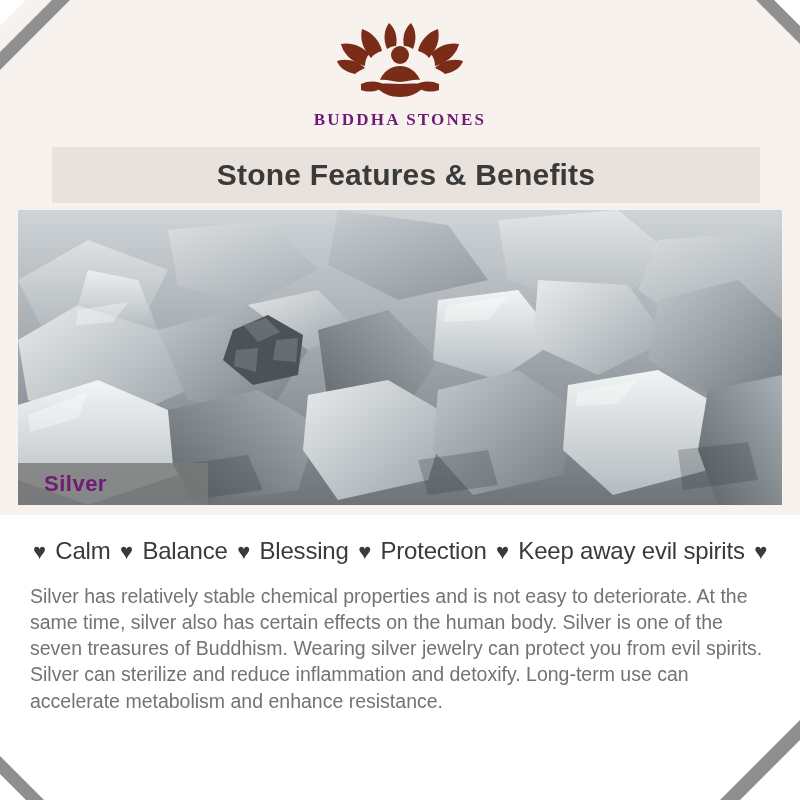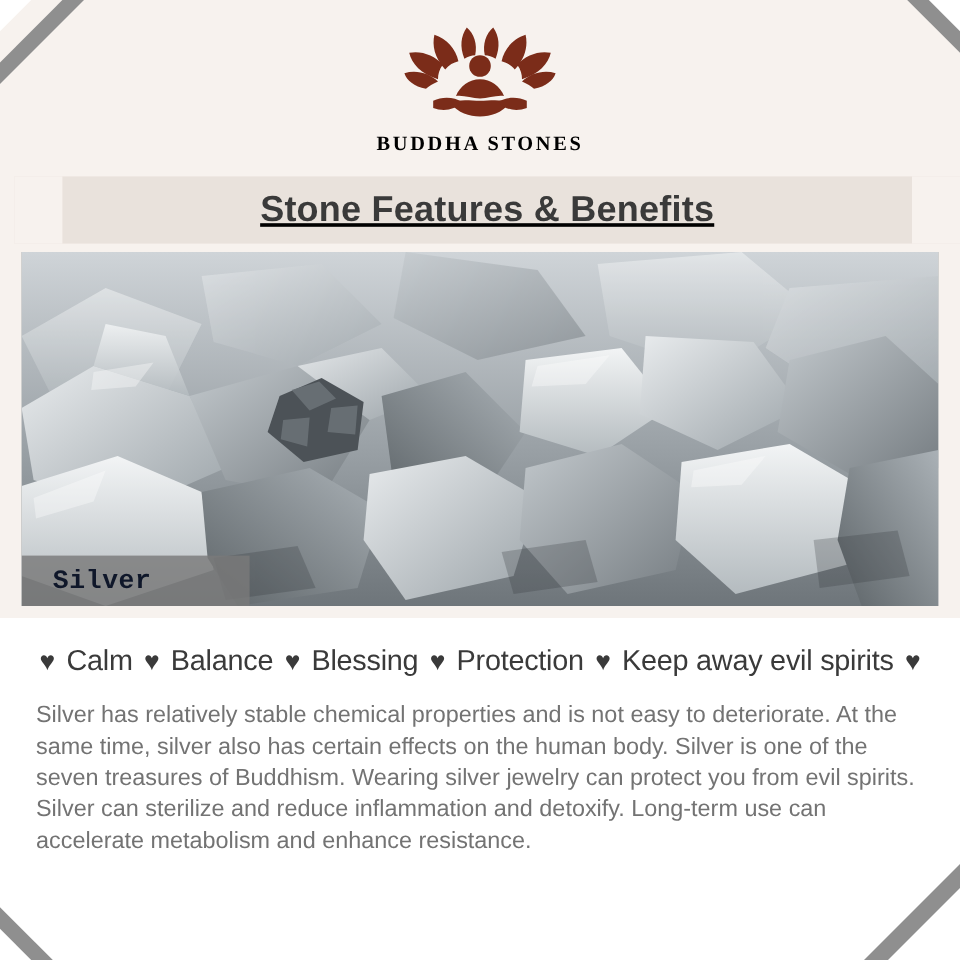--- a/index.html
+++ b/index.html
@@ -104,36 +104,35 @@
   }
   .logo-mark {
     width: 130px;
     height: 86px;
     display: block;
   }
   .brand-name {
     margin-top: 2px;
     font-size: 17px;
     letter-spacing: 2.2px;
-    color: #000000;
+    color: #701a75;
     font-family: "Liberation Serif", serif;
     font-weight: bold;
   }
 
   
   .title-band {
     position: relative;
     z-index: 20;
     margin: 2px 0 0 12px;
     height: 56px;
     background: #e9e2dc;
     display: flex;
     align-items: center;
     justify-content: center;
-    text-decoration: underline;
   }
   .title-band .title {
     font-size: 30px;
     font-weight: bold;
     color: #3a3a3a;
     letter-spacing: 0.2px;
   }
   .title-band::before,
   .title-band::after {
     content: "";
@@ -164,25 +163,24 @@
     height: 42px;
     min-width: 190px;
     background: rgba(122,122,122,0.82);
     display: flex;
     align-items: center;
     padding-left: 26px;
     box-sizing: border-box;
     z-index: 16;
   }
   .hero-label span {
-    color: #0f172a;
+    color: #701a75;
     font-size: 22px;
     font-weight: bold;
     letter-spacing: 0.5px;
-    font-family: Liberation Mono, monospace;
   }
 
   
   .content {
     position: relative;
     z-index: 20;
     background: #ffffff;
     margin: 10px 0 0 0;
     padding: 22px 30px 0 30px;
     box-sizing: border-box;

